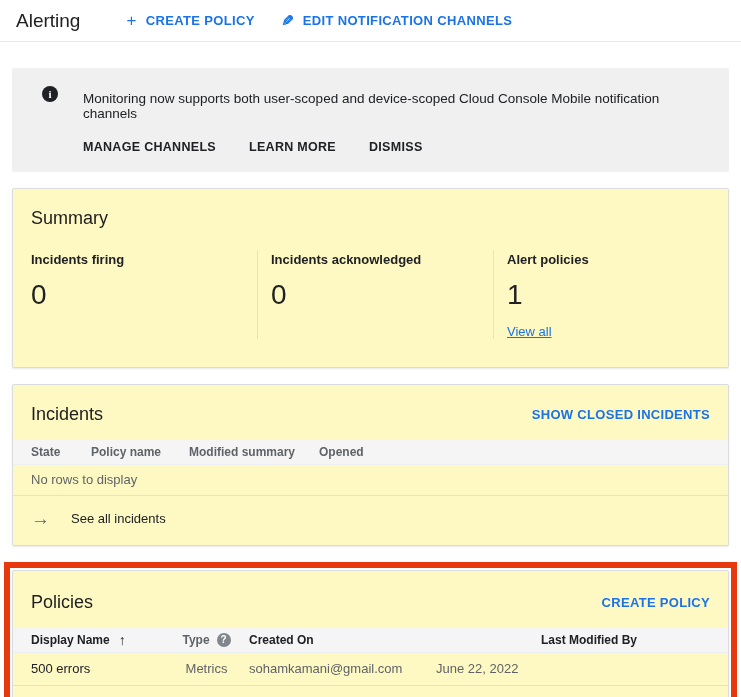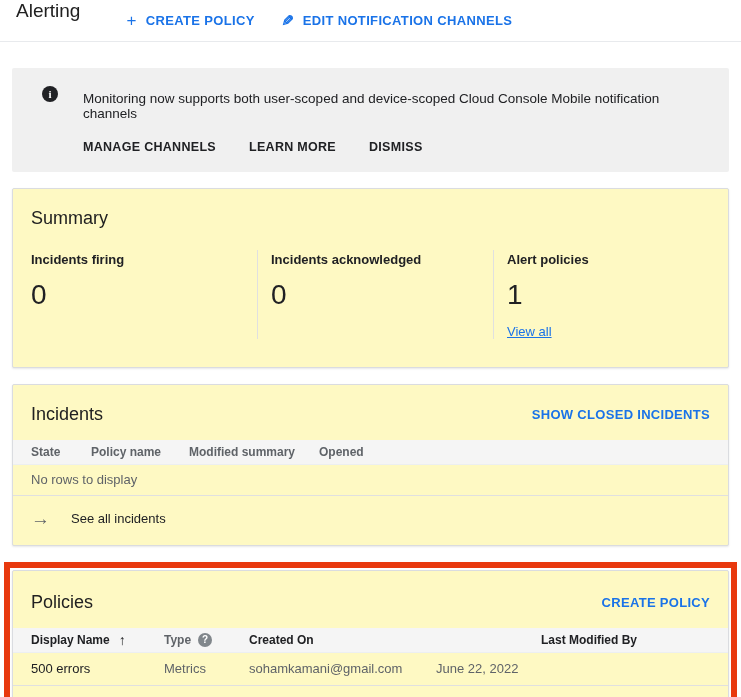--- a/index.html
+++ b/index.html
@@ -5,21 +5,21 @@
   * { margin: 0; padding: 0; box-sizing: border-box; }
   html, body { background: #fff; }
   body {
     width: 741px; height: 697px;
     font-family: "Liberation Sans", sans-serif;
     font-size: 13px; color: #202124; overflow: hidden;
   }
 
   
   .topbar {
-    display: flex; 
+    display: flex; align-items: center;
     height: 42px; padding-left: 16px;
     border-bottom: 1px solid #e8eaed;
   }
   .page-title { font-size: 19px; font-weight: 400; color: #212121; margin-right: 46px; }
   .text-btn {
     display: inline-flex; align-items: center; gap: 9px;
     background: none; border: none; cursor: pointer;
     color: #1a73e8; font-family: inherit;
     font-size: 13px; font-weight: 700; letter-spacing: .35px;
   }
@@ -77,21 +77,21 @@
   
   .thead {
     display: flex; align-items: center; height: 25px;
     background: #f5f5f5; padding-left: 18px;
     border-bottom: 1px solid #eceff1;
   }
   .th { font-size: 12px; font-weight: 700; color: #5f6368; }
   .th.dark { color: #202124; }
   .inc-c1 { width: 60px; } .inc-c2 { width: 98px; } .inc-c3 { width: 130px; } .inc-c4 { flex: 1; }
   .pol-c1 { width: 133px; display: flex; align-items: center; }
-  .pol-c2 { width: 85px;  display: flex; align-items: center; }
+  .pol-c2 { width: 85px;  display: flex; align-items: center; justify-content: center; }
   .pol-c3 { width: 187px; } .pol-c4 { flex: 1; }
   .sort-arrow { font-size: 14px; font-weight: 700; color: #202124; margin-left: 9px; }
   .help-icon {
     width: 14px; height: 14px; margin-left: 7px;
     background: #80868b; color: #fff; border-radius: 50%;
     font-size: 10px; font-weight: 700; line-height: 14px; text-align: center;
   }
   .empty-row {
     padding: 7px 18px 8px; color: #5f6368; font-size: 13px;
     border-bottom: 1px solid #e0e0e0;

